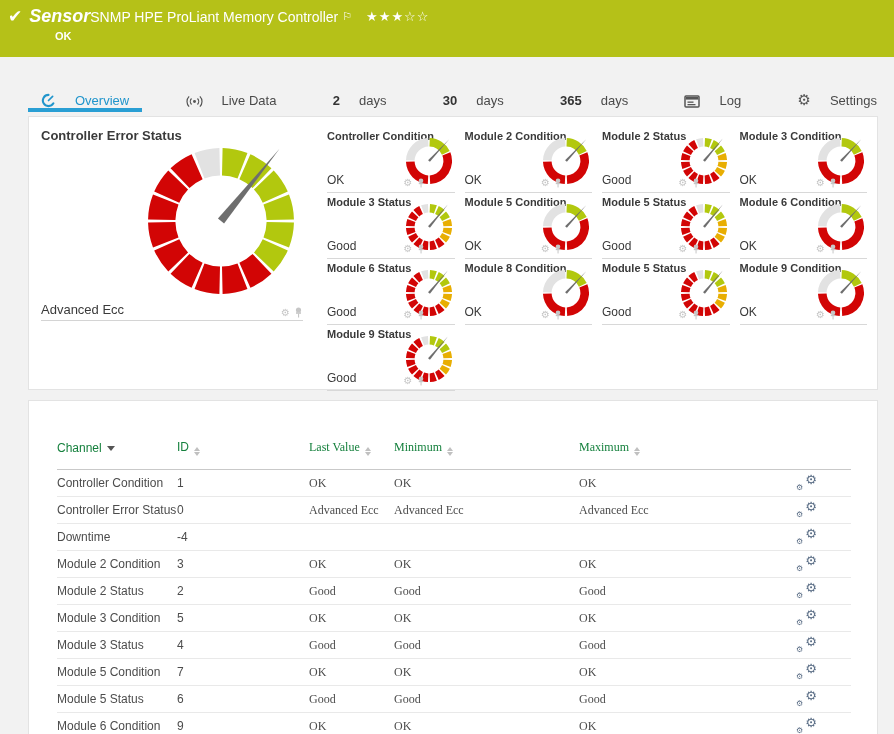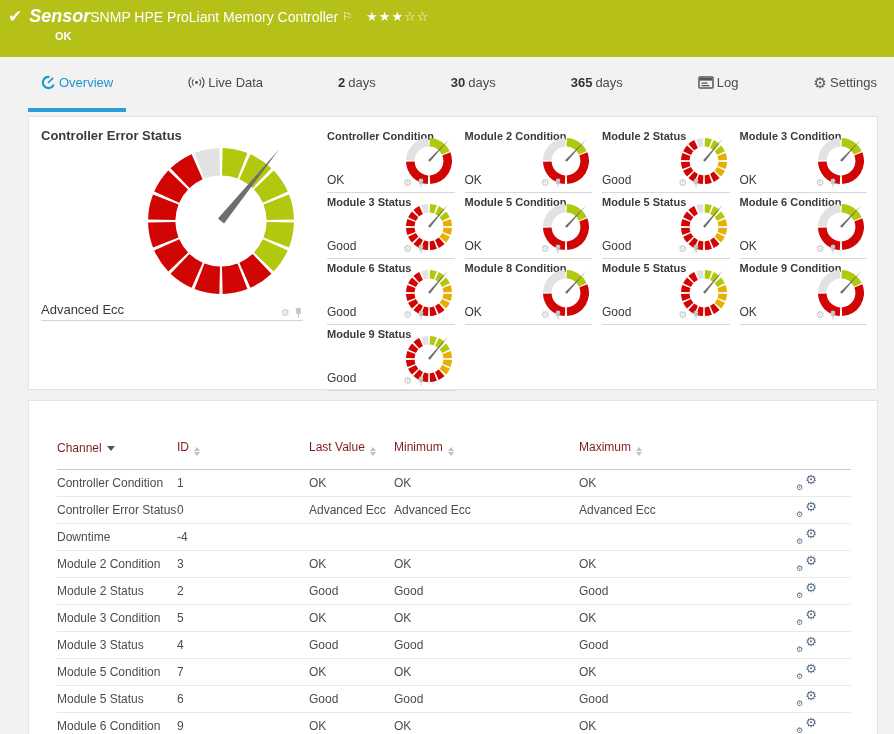--- a/index.html
+++ b/index.html
@@ -21,21 +21,21 @@
   .sensor-title { font-size: 14px; font-weight: 400; }
   .flag-icon { font-size: 11px; vertical-align: super; margin-left: 4px; }
   .stars { margin-left: 14px; font-size: 13px; letter-spacing: 1px; vertical-align: top; }
   .topbar-status { font-size: 11px; font-weight: bold; margin: 3px 0 0 47px; }
   
   .tabbar {
     height: 55px; display: flex; align-items: stretch;
     padding: 0 4px 0 28px; justify-content: space-between;
   }
   .tab {
-    display: flex; align-items: center; gap: 3px; padding: 0 13px;
+    display: flex; align-items: flex-end; gap: 19px; padding: 0 13px;
     font-size: 13px; color: #4a4a4a; cursor: pointer;
     border-bottom: 4px solid transparent;
   }
   .tab.active { color: #2095cc; border-bottom-color: #2a9fd4; }
   .tab .bold-num { font-weight: bold; color: #333; }
   .tab svg { display: block; }
   .gear-glyph { font-size: 15px; line-height: 1; }
   
   .content { margin: 4px 16px 0 28px; }
   .panel {
@@ -67,29 +67,29 @@
   }
   .gauge-cell { position: relative; border-bottom: 1px solid #d8d8d8; }
   .g-title { font-size: 11px; font-weight: bold; color: #3a3a3a; padding-top: 3px; white-space: nowrap; }
   .g-value { position: absolute; left: 0; bottom: 5px; font-size: 12px; color: #3a3a3a; }
   .g-gauge { position: absolute; right: 2px; top: 10px; width: 48px; height: 48px; }
   .g-icons { position: absolute; right: 30px; bottom: 2px; }
   
   .panel-table { min-height: 334px; padding: 33px 28px 0 28px; }
   table.channels { width: 100%; border-collapse: collapse; table-layout: fixed; }
   .channels th {
-    font-size: 12px; font-weight: 400; color: #7f1d1d; text-align: left;
+    font-size: 12px; font-weight: 400; color: #15803d; text-align: left;
     padding: 6px 0 13px 0; border-bottom: 1px solid #c9c9c9; cursor: pointer;
     white-space: nowrap;
   }
   .channels td {
     font-size: 12px; color: #4c4c4c; height: 27px; padding: 0;
     border-bottom: 1px solid #e9e9e9; white-space: nowrap; overflow: hidden;
   }
-  .col-right { text-align: left; }
+  .col-right { text-align: left; font-family: Liberation Serif, serif; }
   .sort-caret { display: inline-block; margin-left: 5px; vertical-align: 1px;
     width: 0; height: 0; border-left: 4px solid transparent; border-right: 4px solid transparent;
     border-top: 5px solid #555; }
   .sort-both { display: inline-flex; flex-direction: column; gap: 1px; margin-left: 5px; vertical-align: 0px; }
   .sort-both i { display: block; width: 0; height: 0; border-left: 3.5px solid transparent; border-right: 3.5px solid transparent; }
   .sort-both .up { border-bottom: 4px solid #c0c0c0; }
   .sort-both .dn { border-top: 4px solid #c0c0c0; }
   .row-gears { position: relative; display: inline-block; width: 22px; height: 18px;
     color: #5c6f87; cursor: pointer; }
   .row-gears .big { position: absolute; right: 0; top: -1px; font-size: 13px; }

